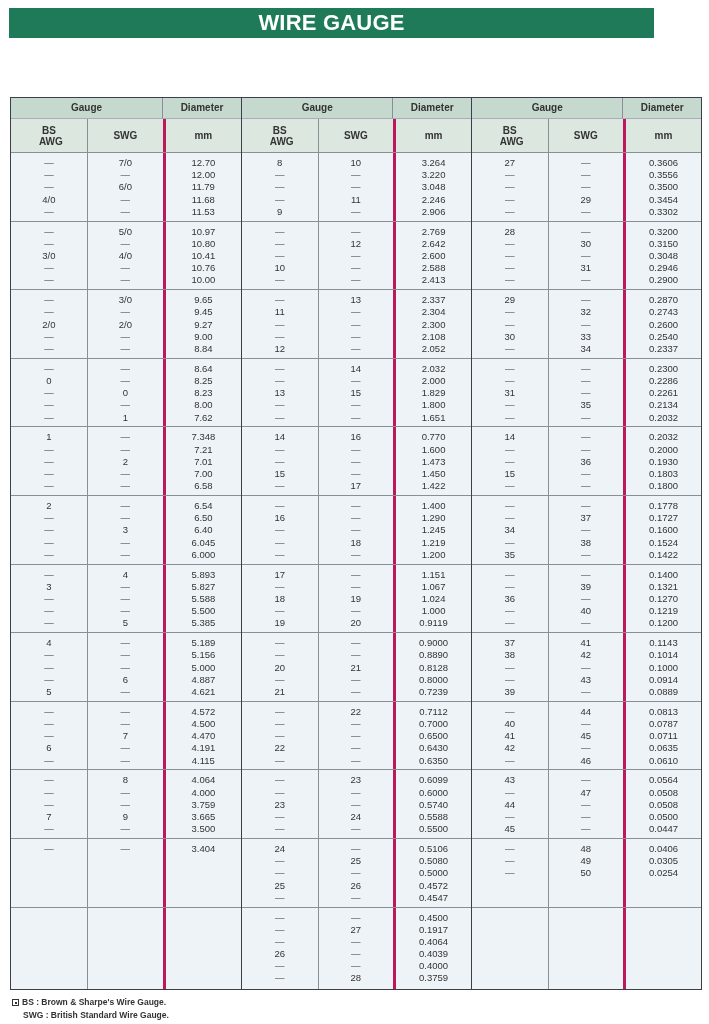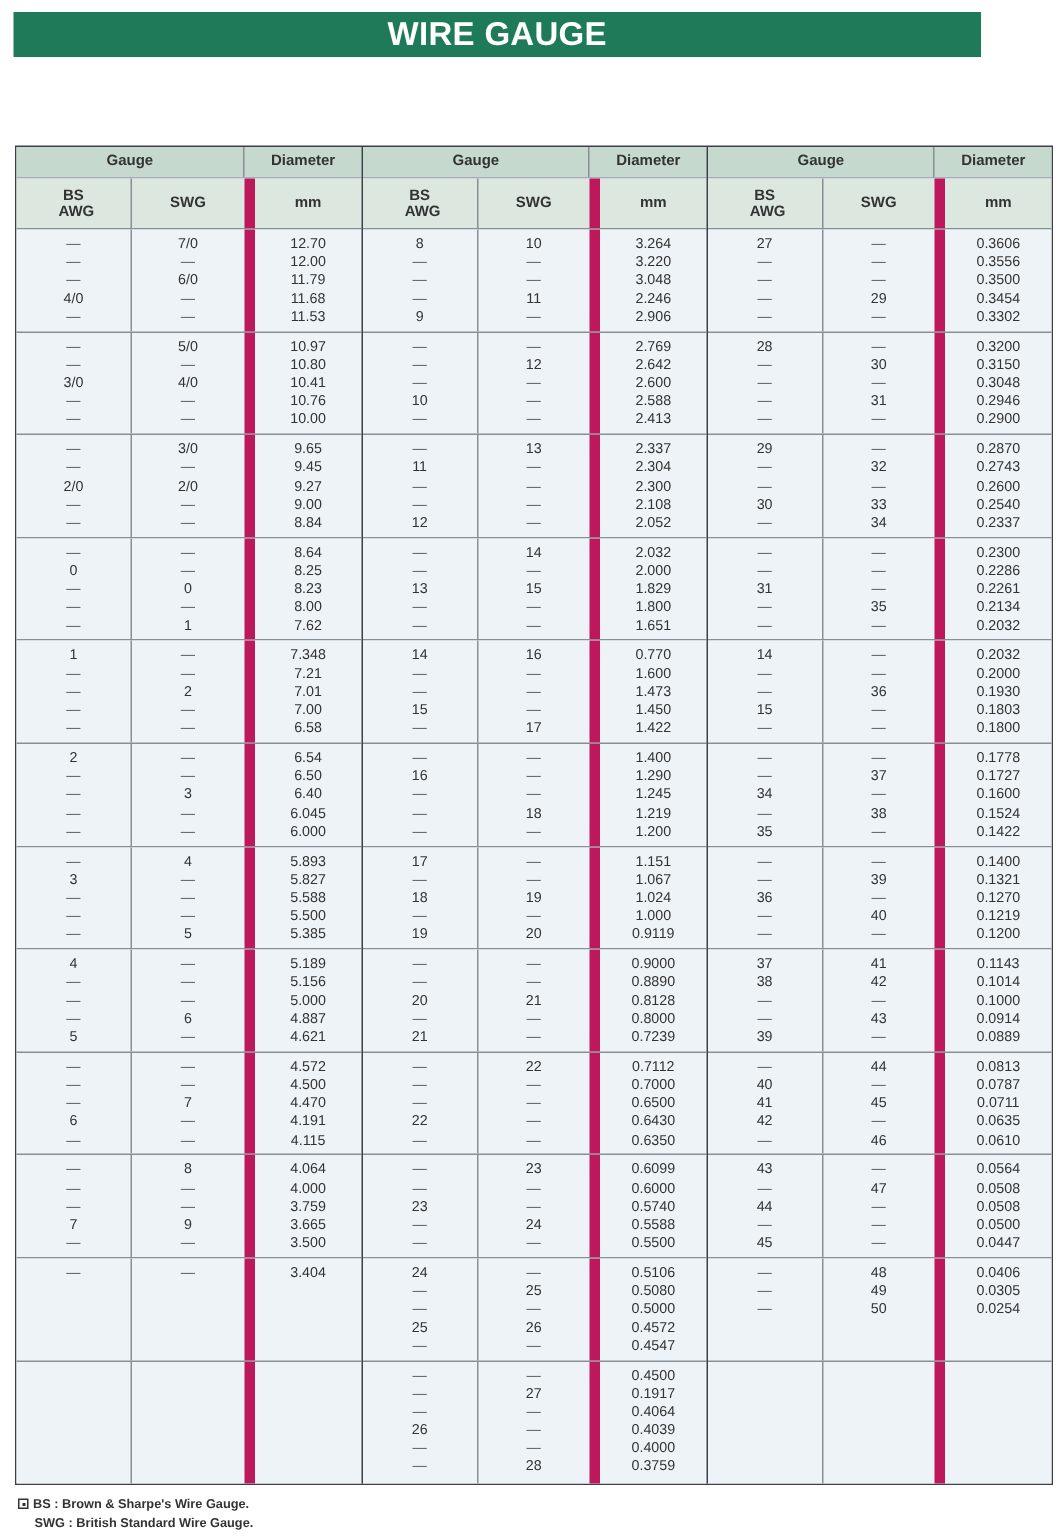--- a/index.html
+++ b/index.html
@@ -6,21 +6,21 @@
   body { width:709px; height:1024px; position:relative; overflow:hidden; font-family:"Liberation Sans", sans-serif; color:#333; }
   .title-bar { position:absolute; left:9px; top:8px; width:645px; height:30px; background:#1e7a58; color:#fff; text-align:center; font-weight:bold; font-size:22px; line-height:30px; letter-spacing:0.2px; }
   .tbl-wrap { position:absolute; left:10px; top:97px; width:692px; border:1.5px solid #3a3f48; box-sizing:border-box; }
   .tables { display:flex; }
   .sub { width:33.333%; border-left:1.5px solid #3a3f48; box-sizing:border-box; }
   .sub:first-child { border-left:none; }
   .hdr1, .hdr2, .grp { display:flex; }
   .hdr1 { height:20px; background:#c5d9ce; border-bottom:1px solid #aab; }
   .hdr2 { height:33px; background:#dbe7df; border-bottom:1px solid #8a8f96; }
   .c1, .c2, .c3 { box-sizing:border-box; text-align:center; }
-  .c1 { width:33%; } .c2 { width:33%; border-left:1px solid #8a8f96; } .c3 { width:34%; border-left:7px solid #be185d; }
+  .c1 { width:33%; } .c2 { width:33%; border-left:1px solid #8a8f96; } .c3 { width:34%; border-left:3px solid #be185d; }
   .hdr1 .gauge { width:66%; font-size:10px; font-weight:bold; line-height:20px; color:#333; text-align:center; }
   .hdr1 .dia { width:34%; border-left:1px solid #8a8f96; font-size:10px; font-weight:bold; line-height:20px; text-align:center; }
   .hdr2 .c1, .hdr2 .c2, .hdr2 .c3 { font-size:10px; font-weight:bold; display:flex; align-items:center; justify-content:center; line-height:11px; }
   .grp { height:68.6px; background:#eef3f7; border-bottom:1px solid #8a8f96; box-sizing:border-box; }
   .grp.g6 { height:81px; }
   .grp:last-child { border-bottom:none; }
   .grp .c1, .grp .c2, .grp .c3 { padding-top:4px; font-size:9.5px; line-height:12.2px; }
   .grp .c3 { text-align:center; }
   .cell { display:block; height:12.2px; }
   .dash { color:#555; }

